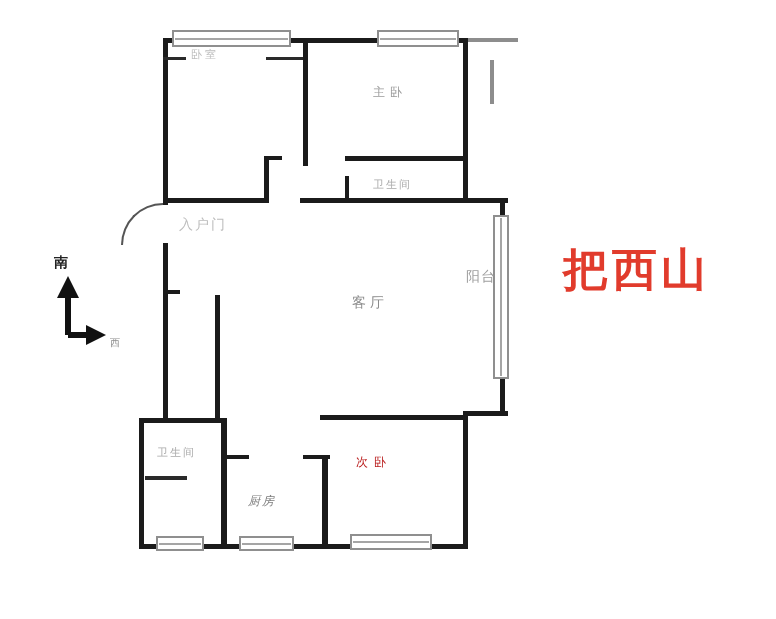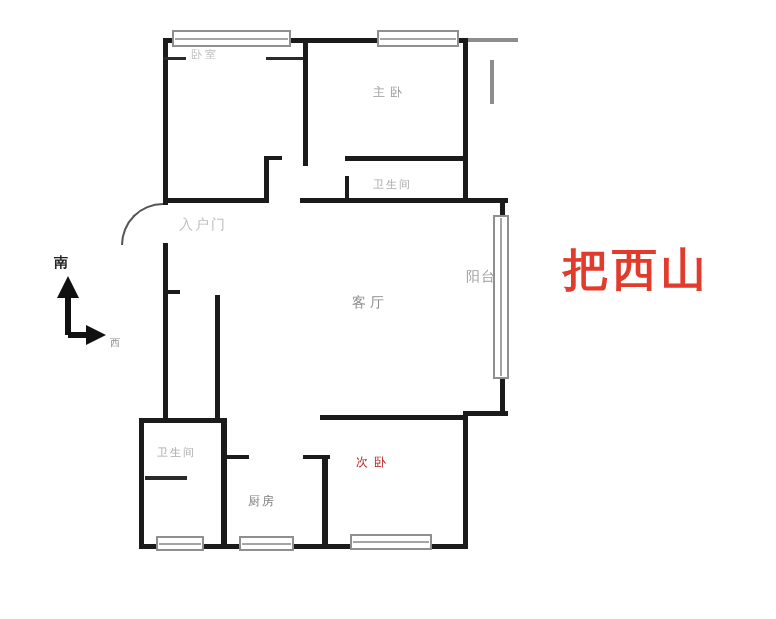--- a/index.html
+++ b/index.html
@@ -16,21 +16,21 @@
             border-top:2px solid #555;border-left:2px solid #555;
             border-top-left-radius:100% 100%;box-sizing:border-box;}
   .room-label{position:absolute;color:#a9a9a9;white-space:nowrap;line-height:1;}
   .lbl-0{left:191px;top:49px;font-size:11px;color:#bdbdbd;letter-spacing:3px;}
   .lbl-1{left:373px;top:86px;font-size:12px;color:#9a9a9a;letter-spacing:5px;}
   .lbl-2{left:373px;top:179px;font-size:11px;color:#ababab;letter-spacing:2px;}
   .lbl-3{left:466px;top:269px;font-size:14px;color:#9f9f9f;letter-spacing:1px;}
   .lbl-4{left:352px;top:295px;font-size:14px;color:#8b8b8b;letter-spacing:4px;}
   .lbl-5{left:179px;top:217px;font-size:14px;color:#bdbdbd;letter-spacing:2px;}
   .lbl-6{left:157px;top:447px;font-size:11px;color:#ababab;letter-spacing:2px;}
-  .lbl-7{left:248px;top:495px;font-size:12px;color:#7d7d7d;letter-spacing:2px;}
+  .lbl-7{left:248px;top:495px;font-size:12px;color:#7d7d7d;letter-spacing:2px;font-style:italic;}
   .lbl-8{left:356px;top:456px;font-size:12px;color:#b91c1c;letter-spacing:6px;}
   .watermark{position:absolute;left:563px;top:237px;width:210px;
              font-size:45px;font-weight:bold;color:#e13b2c;letter-spacing:4px;
              line-height:1;white-space:nowrap;margin-top:10px;}
   .compass{position:absolute;left:50px;top:252px;width:90px;height:100px;}
   .compass-south{position:absolute;left:4px;top:2px;font-size:14px;font-weight:bold;color:#222;}
   .compass-west{position:absolute;left:60px;top:84px;font-size:10px;color:#8f8f8f;}
   .compass svg{position:absolute;left:0;top:18px;}
 </style>
 </head>

